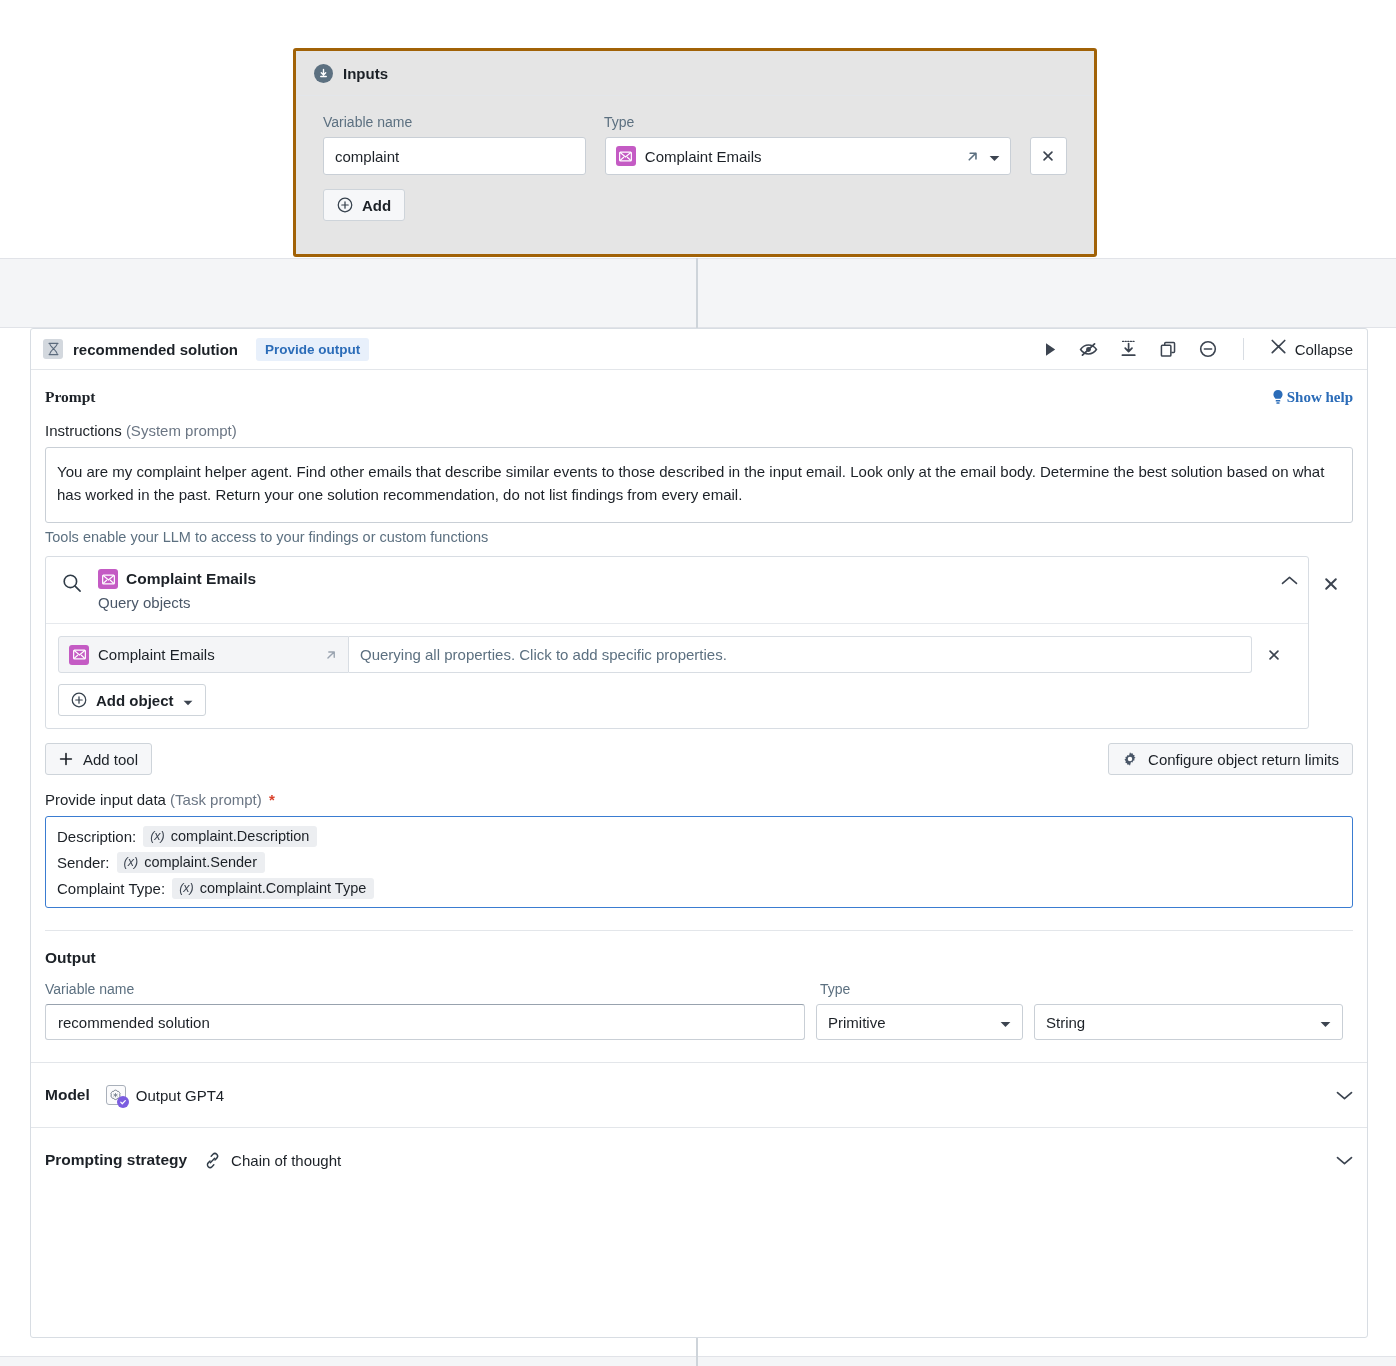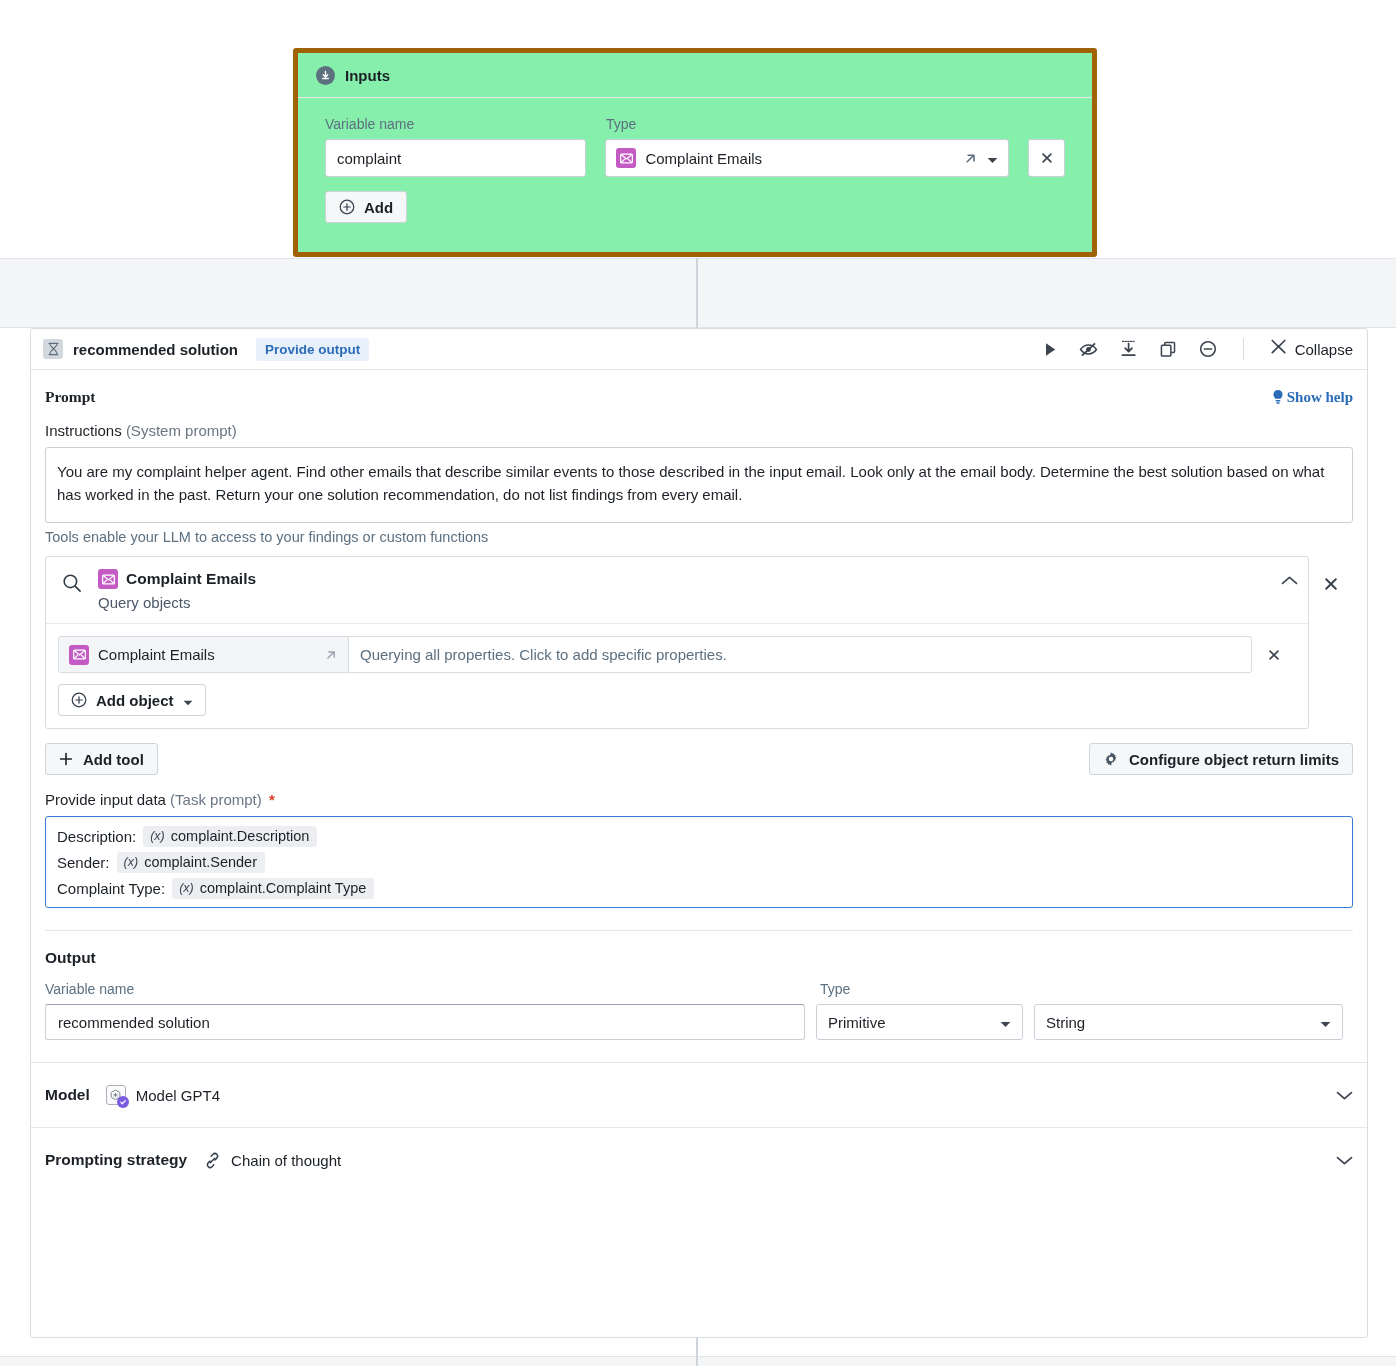--- a/index.html
+++ b/index.html
@@ -32,22 +32,22 @@
     position: absolute; left: 0; top: 1356px;
     width: 1396px; height: 10px;
     background: #f4f5f7;
     border-top: 1px solid #e1e3e8;
   }
 
   
   .inputs-card {
     position: absolute; left: 293px; top: 48px;
     width: 804px; height: 209px;
-    background: #86efac;
-    border: 5px solid #a16207;
+    background: #e5e5e5;
+    border: 3px solid #a16207;
     border-radius: 3px;
     z-index: 5;
   }
   .inputs-head {
     height: 45px;
     display: flex; align-items: center;
     gap: 10px;
     padding: 0 18px;
     border-bottom: 1px solid #e3e6ea;
     font-weight: bold;
@@ -240,21 +240,21 @@
     border:1px solid #ced4da; border-radius:3px; background:#fff;
     font-size:15px; font-weight:bold; color:#1c2127;
   }
 
   .btn-row { display:flex; align-items:center; margin-top: 14px; }
   .btn-light {
     display:inline-flex; align-items:center; gap:10px;
     height: 32px; padding: 12px 13px;
     border: 1px solid #ced4da; border-radius: 3px;
     background: #f6f7f9;
-    font-size: 15px; font-weight: bold; color: #1c2127;
+    font-size: 15px; font-weight: normal; color: #1c2127;
   }
   .btn-row .right { margin-left:auto; }
 
   .task-box {
     margin-top: 8px;
     border: 1px solid #3a7cd1;
     border-radius: 3px;
     background:#fff;
     padding: 9px 11px 11px 11px;
     height: 92px;
@@ -631,21 +631,21 @@
         <svg width="13" height="13" viewBox="0 0 14 14">
             <path d="M7 1.2a2 2 0 011.9 1.3 2 2 0 012.3 1.2 2 2 0 01.3 2.6 2 2 0 01-.3 2.6 2 2 0 01-2.3 1.2A2 2 0 017 11.4a2 2 0 01-1.9-1.3 2 2 0 01-2.3-1.2 2 2 0 01-.3-2.6 2 2 0 01.3-2.6 2 2 0 012.3-1.2A2 2 0 017 1.2z" fill="none" stroke="#6b7684" stroke-width="1"></path>
             <path d="M7 4.3v4.6M4.8 5.5l4.4 2.2M9.2 5.5L4.8 7.7" stroke="#6b7684" stroke-width="0.8"></path>
           </svg>
         <span class="model-badge">
           <svg width="8" height="8" viewBox="0 0 10 10">
               <path d="M2.2 5.2l1.9 2 3.7-4" stroke="#fff" stroke-width="1.5" fill="none" stroke-linecap="round" stroke-linejoin="round"></path>
             </svg>
         </span>
       </span>
-      <span class="row-val">Model GPT4</span>
+      <span class="row-val">Output GPT4</span>
       <span class="chev-right">
         <svg width="17" height="11" viewBox="0 0 18 11">
             <path d="M1.6 2.4L9 8.8l7.4-6.4" stroke="currentColor" stroke-width="1.8" fill="none" stroke-linecap="round" stroke-linejoin="round"></path>
           </svg>
       </span>
     </div>
 
     <div class="row-collapsible">
       <span class="lbl-b">Prompting strategy</span>
       <span class="chain-icon">

